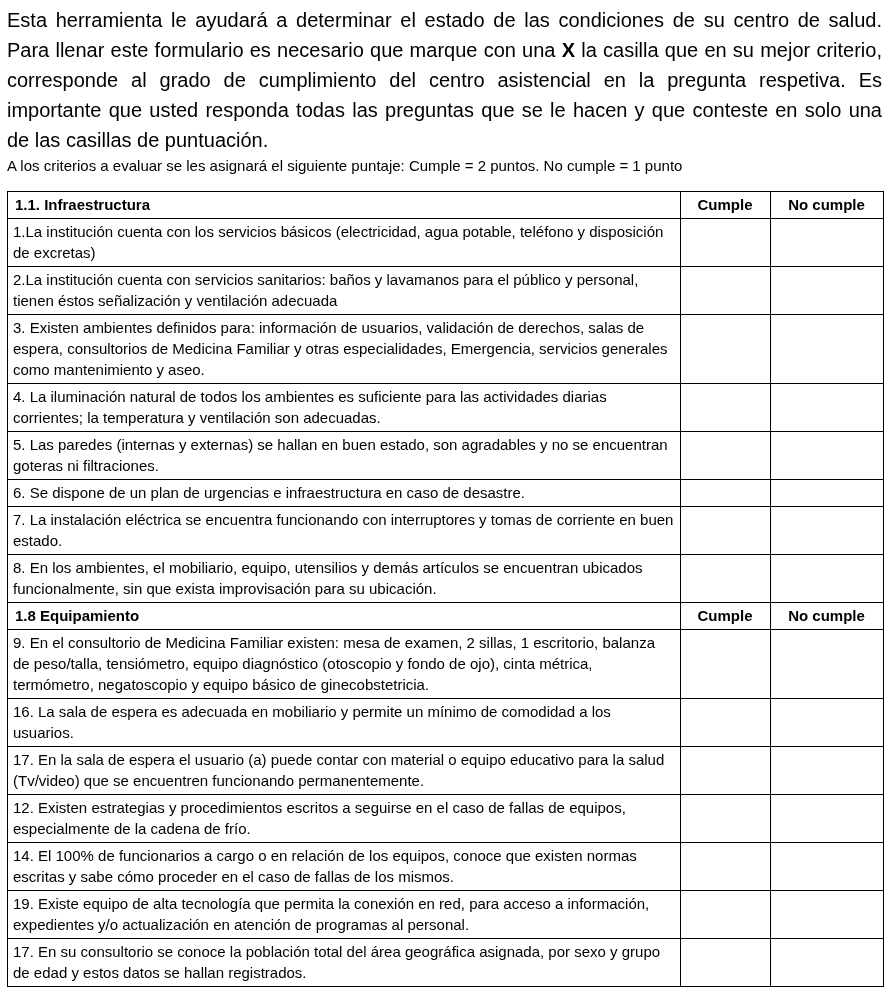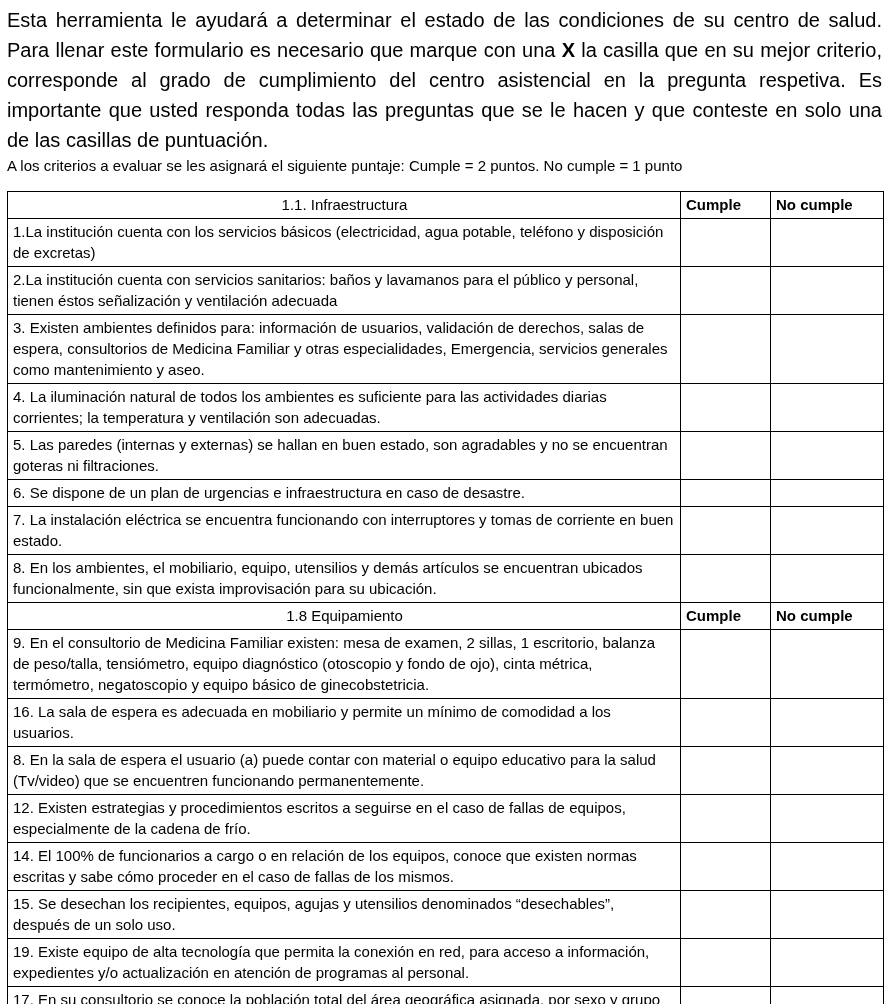--- a/index.html
+++ b/index.html
@@ -39,26 +39,26 @@
     td {
       border: 1px solid #000000;
       font-size: 15px;
       line-height: 1.4;
       padding: 2px 6px 3px 5px;
       vertical-align: top;
       overflow: hidden;
     }
     tr.section-row td { height: 25px; }
     td.title {
-      font-weight: normal;
+      font-weight: bold;
       padding-left: 7px;
-      text-align: center;
     }
     td.head {
       font-weight: bold;
+      text-align: center;
     }
     td.head.left { text-align: left; padding-left: 3px; }
     td.mark { min-height: 24px; }
   </style>
 </head>
 <body>
 
 <div class="page">
 
   <p class="intro"><span>Esta herramienta le ayudará a determinar el estado de las condiciones de su centro de salud. Para llenar este formulario es necesario que marque con una </span><b>X</b><span> la casilla que en su mejor criterio, corresponde al grado de cumplimiento del centro asistencial en la pregunta respetiva. Es importante que usted responda todas las preguntas que se le hacen y que conteste en solo una de las casillas de puntuación.</span></p>
@@ -126,36 +126,31 @@
           <td class="q">9.  En el consultorio de Medicina Familiar existen: mesa de examen, 2 sillas, 1 escritorio, balanza de peso/talla, tensiómetro, equipo diagnóstico (otoscopio y fondo de ojo), cinta métrica, termómetro, negatoscopio y equipo básico de ginecobstetricia.</td>
           <td class="mark"></td>
           <td class="mark"></td>
         </tr>
         <tr>
           <td class="q">16. La sala de espera es adecuada en mobiliario y permite un mínimo de comodidad a los usuarios.</td>
           <td class="mark"></td>
           <td class="mark"></td>
         </tr>
         <tr>
-          <td class="q">8. En la sala de espera el usuario (a) puede contar con material o equipo educativo para la salud (Tv/video) que se encuentren funcionando permanentemente.</td>
+          <td class="q">17. En la sala de espera el usuario (a) puede contar con material o equipo educativo para la salud (Tv/video) que se encuentren funcionando permanentemente.</td>
           <td class="mark"></td>
           <td class="mark"></td>
         </tr>
         <tr>
           <td class="q">12. Existen estrategias y procedimientos escritos a seguirse en el caso de fallas de equipos, especialmente de la cadena de frío.</td>
           <td class="mark"></td>
           <td class="mark"></td>
         </tr>
         <tr>
           <td class="q">14. El 100% de funcionarios a cargo o en relación de los equipos, conoce que existen normas escritas y sabe cómo proceder en el caso de fallas de los mismos.</td>
-          <td class="mark"></td>
-          <td class="mark"></td>
-        </tr>
-        <tr>
-          <td class="q">15. Se desechan los recipientes, equipos, agujas y utensilios denominados “desechables”, después de un solo uso.</td>
           <td class="mark"></td>
           <td class="mark"></td>
         </tr>
         <tr>
           <td class="q">19. Existe equipo de alta tecnología que permita la conexión en red, para acceso a información, expedientes y/o actualización en atención de programas al personal.</td>
           <td class="mark"></td>
           <td class="mark"></td>
         </tr>
         <tr>
           <td class="q">17. En su consultorio se conoce la población total del área geográfica asignada, por sexo y grupo de edad y estos datos se hallan registrados.</td>

